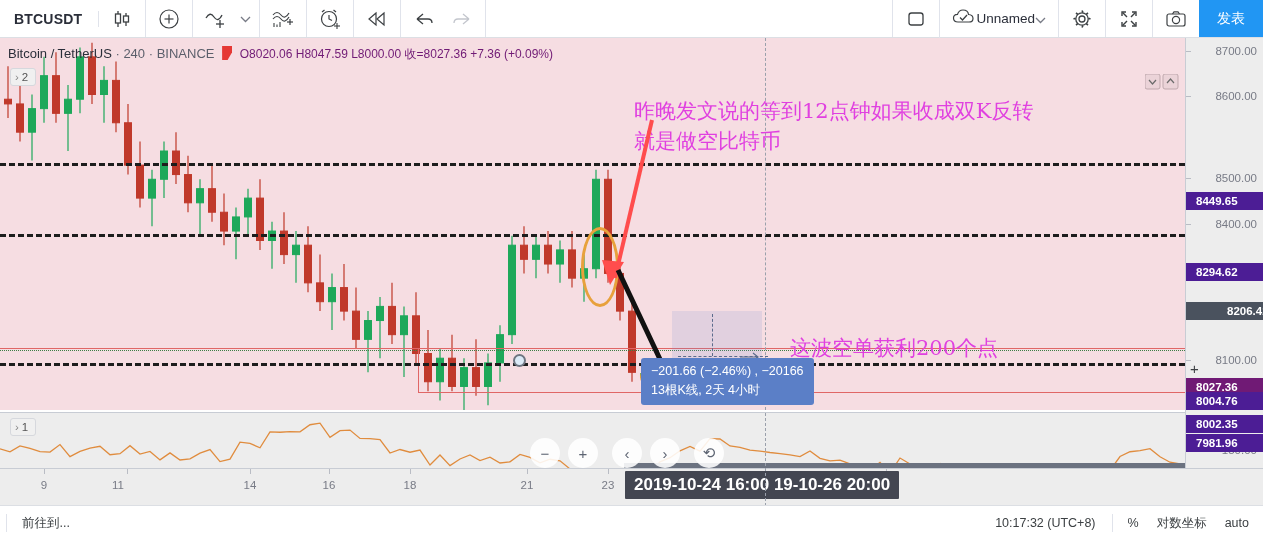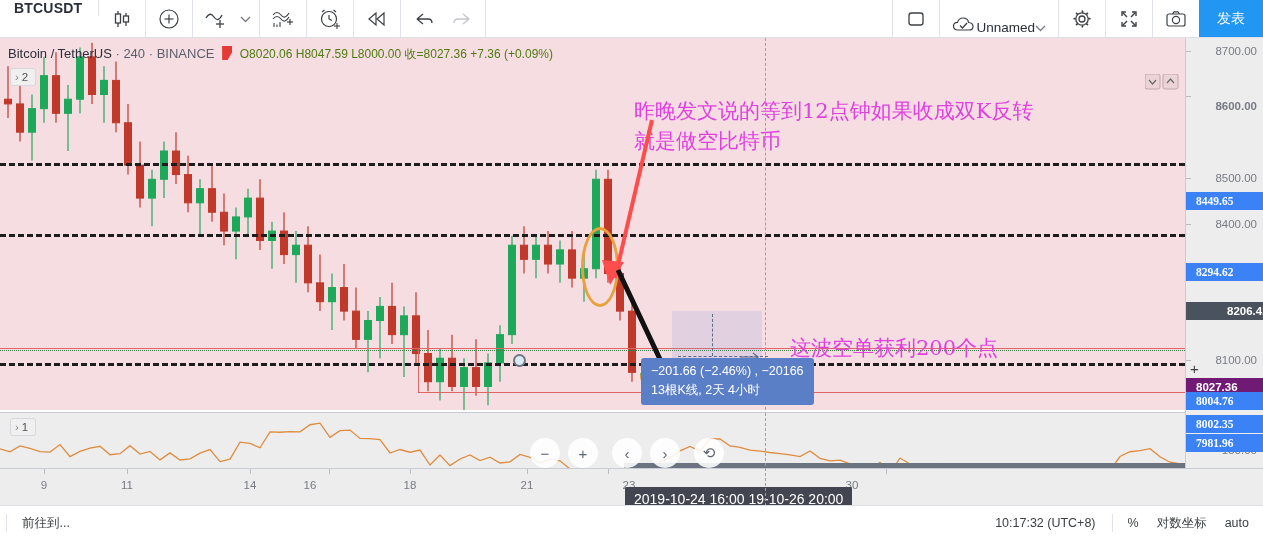--- a/index.html
+++ b/index.html
@@ -8,21 +8,21 @@
     font-family: "Liberation Sans", "DejaVu Sans", sans-serif;
     background: #ffffff;
     overflow: hidden;
   }
   #app { position: relative; width: 1263px; height: 540px; }
 
   
   .toolbar {
     position: absolute; top: 0; left: 0; width: 1263px; height: 38px;
     background: #ffffff; border-bottom: 1px solid #dcdfe4;
-    display: flex; align-items: flex-start;
+    display: flex; align-items: center;
   }
   .tb-sym {
     display: flex; align-items: center; padding: 0 16px 0 14px;
     font-size: 14px; font-weight: bold; color: #2a2e39; letter-spacing: .2px;
     border-right: 1px solid #e0e3eb;
   }
   .tb-group { display: flex; align-items: center; border-right: 1px solid #e0e3eb; padding: 0 4px; }
   .tb-iv {
     font-size: 12.5px; color: #787b86; padding: 0 7px; line-height: 37px;
     cursor: pointer; white-space: nowrap;
@@ -63,21 +63,21 @@
   .time-axis {
     position: absolute; left: 0; top: 430px; width: 1263px; height: 37px;
     background: #ededed; border-top: 1px solid #c8ccd4;
   }
 
   .legend {
     position: absolute; left: 8px; top: 8px; font-size: 13px; color: #2a2e39;
     white-space: nowrap; z-index: 40;
   }
   .legend .dim { color: #5b5f6b; }
-  .legend .ohlc { font-size: 12px; color: #4d7c0f; }
+  .legend .ohlc { font-size: 12px; color: #701a75; }
   .legend-ic {
     display: inline-block; width: 10px; height: 14px; background: #e53935;
     vertical-align: -2px; margin: 0 4px;
     clip-path: polygon(0 0,100% 0,100% 45%,55% 100%,0 100%);
   }
   .pane-badge {
     position: absolute; background: #f0f0f0; border: 1px solid #d6d8dd; border-radius: 3px;
     font-size: 11.5px; color: #555; padding: 2px 7px 2px 4px; z-index: 40; cursor: pointer;
   }
   .pane-badge .cv { color: #888; margin-right: 3px; }
@@ -85,31 +85,31 @@
   .ax-lbl {
     position: absolute; right: 6px; font-size: 11.5px; color: #787b86;
     transform: translateY(-50%); white-space: nowrap;
   }
   .ax-tick { position: absolute; left: 0; width: 5px; height: 1px; background: #b9bcc4; }
   .ax-box {
     position: absolute; left: 0; width: 78px; transform: translateY(-50%);
     font-size: 11.5px; font-weight: bold; color: #fff; padding: 3px 0 3px 10px;
     white-space: nowrap;
   }
-  .ax-box.dk { background: #3b82f6; font-family: Liberation Serif, serif; }
+  .ax-box.dk { background: #4c1d95; }
   .ax-box.gy { background: #4a525e; padding-left: 41px; }
   .ax-box.gr { background: #701a75; }
 
   .t-lbl {
     position: absolute; top: 10px; font-size: 11.5px; color: #787b86; transform: translateX(-50%);
   }
   .t-tick { position: absolute; top: 0; width: 1px; height: 5px; background: #b9bcc4; }
   .t-box {
-    position: absolute; top: 18px; background: #434651; color: #fff;
-    font-size: 14px; padding: 4px 9px; white-space: nowrap; border-radius: 1px;
+    position: absolute; top: 2px; background: #434651; color: #fff;
+    font-size: 17px; padding: 4px 9px; white-space: nowrap; border-radius: 1px; font-weight: bold;
   }
 
   .dash-h {
     position: absolute; left: 0; right: 0; height: 0;
     border-top: 3px dashed #1d1d1d; z-index: 12;
   }
   .hline-red { position: absolute; left: 0; right: 0; height: 0; border-top: 1px solid #e06666; z-index: 11; }
   .hline-grn { position: absolute; left: 0; right: 0; height: 0; border-top: 1px dotted #3a7d44; z-index: 11; }
   .vline-dot { position: absolute; top: 0; width: 0; border-left: 1px dashed #9aa0ab; z-index: 13; }
 
@@ -533,21 +533,21 @@
 
     <div class="range-bar">
       <div class="fill" style="left:624px;width:561px;"></div>
     </div>
 
     <div class="price-axis" id="price-axis">
       <div class="axis-plus" style="left:4px;top:322px;">+</div>
     <div class="ax-tick" style="top: 13px;"></div>
         <div class="ax-lbl" style="top: 13px;">8700.00</div>
         <div class="ax-tick" style="top: 58px;"></div>
-        <div class="ax-lbl" style="top: 68px; font-weight: bold;">8600.00</div>
+        <div class="ax-lbl" style="top: 58px;">8600.00</div>
         <div class="ax-tick" style="top: 140px;"></div>
         <div class="ax-lbl" style="top: 140px;">8500.00</div>
         <div class="ax-tick" style="top: 186px;"></div>
         <div class="ax-lbl" style="top: 186px;">8400.00</div>
         <div class="ax-tick" style="top: 322px;"></div>
         <div class="ax-lbl" style="top: 322px; text-align: right;">8100.00</div>
         <div class="ax-tick" style="top: 412px;"></div>
         <div class="ax-lbl" style="top: 412px;">150.00</div>
         <div class="ax-tick" style="top: 455px;"></div>
         <div class="ax-lbl" style="top: 455px;">100.00</div>
@@ -557,31 +557,31 @@
         <div class="ax-box gr" style="top: 349px;">8027.36</div>
         <div class="ax-box dk" style="top: 363px;">8004.76</div>
         <div class="ax-box dk" style="top: 386px;">8002.35</div>
         <div class="ax-box dk" style="top: 405px;">7981.96</div>
       </div>
 
     <div class="time-axis" id="time-axis">
         <div class="t-tick" style="left: 44px;"></div>
         <div class="t-lbl" style="left: 44px;">9</div>
         <div class="t-tick" style="left: 127px;"></div>
-        <div class="t-lbl" style="left: 127px;">11</div>
+        <div class="t-lbl" style="left: 118px;">11</div>
         <div class="t-tick" style="left: 250px;"></div>
         <div class="t-lbl" style="left: 250px;">14</div>
         <div class="t-tick" style="left: 329px;"></div>
-        <div class="t-lbl" style="left: 310px;">16</div>
+        <div class="t-lbl" style="left: 329px;">16</div>
         <div class="t-tick" style="left: 410px;"></div>
         <div class="t-lbl" style="left: 410px;">18</div>
         <div class="t-tick" style="left: 527px;"></div>
         <div class="t-lbl" style="left: 527px;">21</div>
         <div class="t-tick" style="left: 608px;"></div>
-        <div class="t-lbl" style="left: 608px; margin-left: 21px;">23</div>
+        <div class="t-lbl" style="left: 608px;">23</div>
         <div class="t-tick" style="left: 886px;"></div>
         <div class="t-lbl" style="left: 852px;">30</div>
         <div class="t-box" style="left: 625px;">2019-10-24  16:00 19-10-26  20:00</div>
       </div>
 
     <div class="wm-zone">
       
     </div>
   </div>
 

